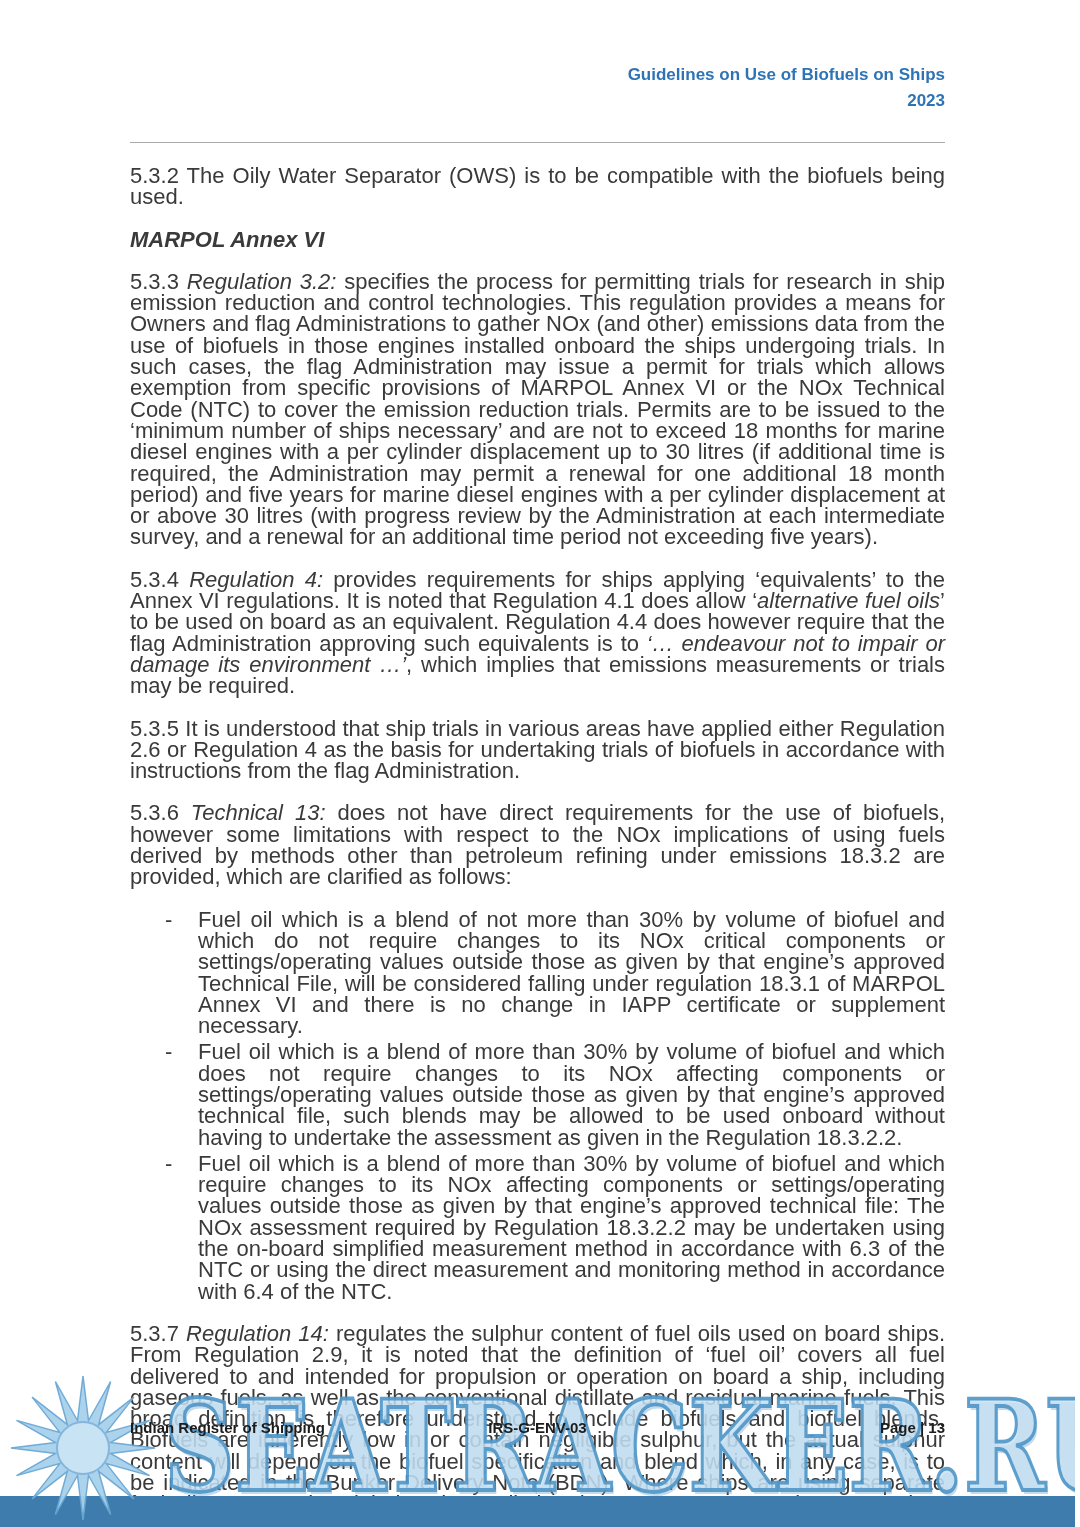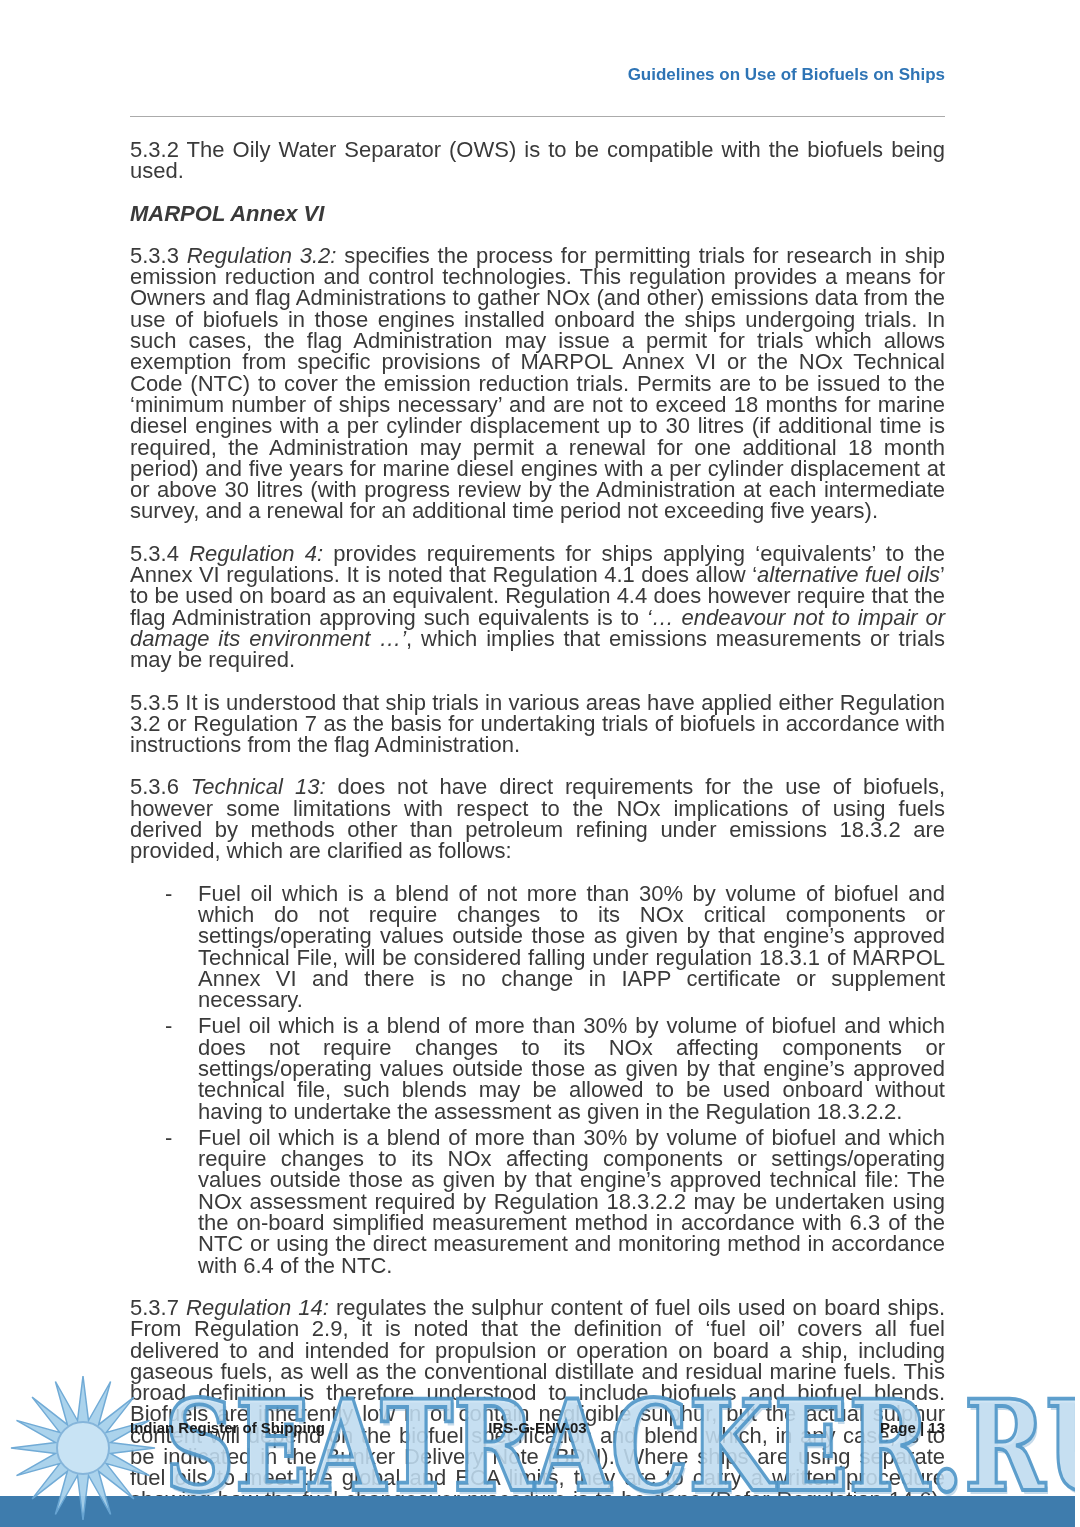--- a/index.html
+++ b/index.html
@@ -101,34 +101,35 @@
     pointer-events: none;
   }
 </style>
 </head>
 <body>
 
 <div class="page">
 
   <header class="header">
     <div>Guidelines on Use of Biofuels on Ships</div>
+    <div>2023</div>
   </header>
   <hr class="header-rule">
 
   <main class="content">
 
     <p class="para">5.3.2 The Oily Water Separator (OWS) is to be compatible with the biofuels being used.</p>
 
     <p class="para heading">MARPOL Annex VI</p>
 
     <p class="para"><span>5.3.3 </span><span class="italic">Regulation 3.2:</span><span> specifies the process for permitting trials for research in ship emission reduction and control technologies. This regulation provides a means for Owners and flag Administrations to gather NOx (and other) emissions data from the use of biofuels in those engines installed onboard the ships undergoing trials. In such cases, the flag Administration may issue a permit for trials which allows exemption from specific provisions of MARPOL Annex VI or the NOx Technical Code (NTC) to cover the emission reduction trials. Permits are to be issued to the ‘minimum number of ships necessary’ and are not to exceed 18 months for marine diesel engines with a per cylinder displacement up to 30 litres (if additional time is required, the Administration may permit a renewal for one additional 18 month period) and five years for marine diesel engines with a per cylinder displacement at or above 30 litres (with progress review by the Administration at each intermediate survey, and a renewal for an additional time period not exceeding five years).</span></p>
 
     <p class="para"><span>5.3.4 </span><span class="italic">Regulation 4:</span><span> provides requirements for ships applying ‘equivalents’ to the Annex VI regulations. It is noted that Regulation 4.1 does allow ‘</span><span class="italic">alternative fuel oils</span><span>’ to be used on board as an equivalent. Regulation 4.4 does however require that the flag Administration approving such equivalents is to </span><span class="italic">‘… endeavour not to impair or damage its environment …’</span><span>, which implies that emissions measurements or trials may be required.</span></p>
 
-    <p class="para">5.3.5 It is understood that ship trials in various areas have applied either Regulation 3.2 or Regulation 7 as the basis for undertaking trials of biofuels in accordance with instructions from the flag Administration.</p>
+    <p class="para">5.3.5 It is understood that ship trials in various areas have applied either Regulation 2.6 or Regulation 4 as the basis for undertaking trials of biofuels in accordance with instructions from the flag Administration.</p>
 
     <p class="para"><span>5.3.6 </span><span class="italic">Technical 13:</span><span> does not have direct requirements for the use of biofuels, however some limitations with respect to the NOx implications of using fuels derived by methods other than petroleum refining under emissions 18.3.2 are provided, which are clarified as follows:</span></p>
 
     <ul class="dash-list">
       <li><span class="dash-marker">-</span><span>Fuel oil which is a blend of not more than 30% by volume of biofuel and which do not require changes to its NOx critical components or settings/operating values outside those as given by that engine’s approved Technical File, will be considered falling under regulation 18.3.1 of MARPOL Annex VI and there is no change in IAPP certificate or supplement necessary.</span></li>
       <li><span class="dash-marker">-</span><span>Fuel oil which is a blend of more than 30% by volume of biofuel and which does not require changes to its NOx affecting components or settings/operating values outside those as given by that engine’s approved technical file, such blends may be allowed to be used onboard without having to undertake the assessment as given in the Regulation 18.3.2.2.</span></li>
       <li><span class="dash-marker">-</span><span>Fuel oil which is a blend of more than 30% by volume of biofuel and which require changes to its NOx affecting components or settings/operating values outside those as given by that engine’s approved technical file: The NOx assessment required by Regulation 18.3.2.2 may be undertaken using the on-board simplified measurement method in accordance with 6.3 of the NTC or using the direct measurement and monitoring method in accordance with 6.4 of the NTC.</span></li>
     </ul>
 
     <p class="para para-last"><span>5.3.7 </span><span class="italic">Regulation 14:</span><span> regulates the sulphur content of fuel oils used on board ships. From Regulation 2.9, it is noted that the definition of ‘fuel oil’ covers all fuel delivered to and intended for propulsion or operation on board a ship, including gaseous fuels, as well as the conventional distillate and residual marine fuels. This broad definition is therefore understood to include biofuels and biofuel blends. Biofuels are inherently low in or contain negligible sulphur, but the actual sulphur content will depend on the biofuel specification and blend which, in any case, is to be indicated in the Bunker Delivery Note (BDN). Where ships are using separate fuel oils to meet the global and ECA limits, they are to carry a written procedure showing how the fuel changeover procedure is to be done (Refer Regulation 14.6). Such a procedure is to ensure sufficient time for flushing of fuel oils before entry into an ECA. The Regulation also requires the recording of relevant parameters, including fuel tank volumes, date, time, and position of the ship during the fuel changeover to be recorded in an appropriate logbook as prescribed by the Administration. Such changeover procedures should be included in the ship-specific</span></p>

